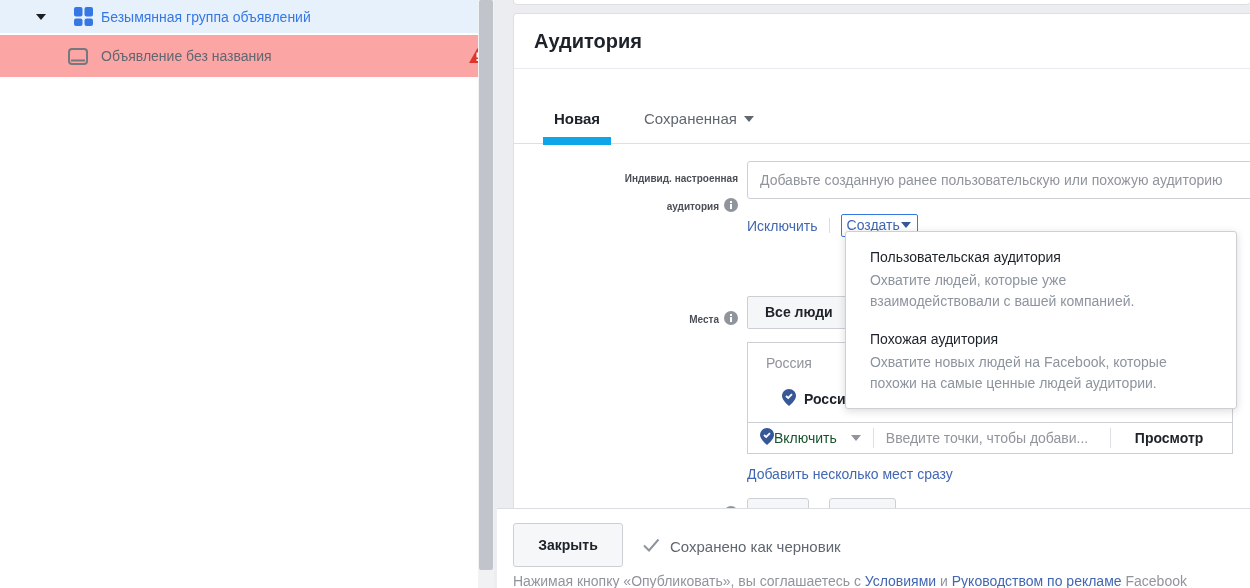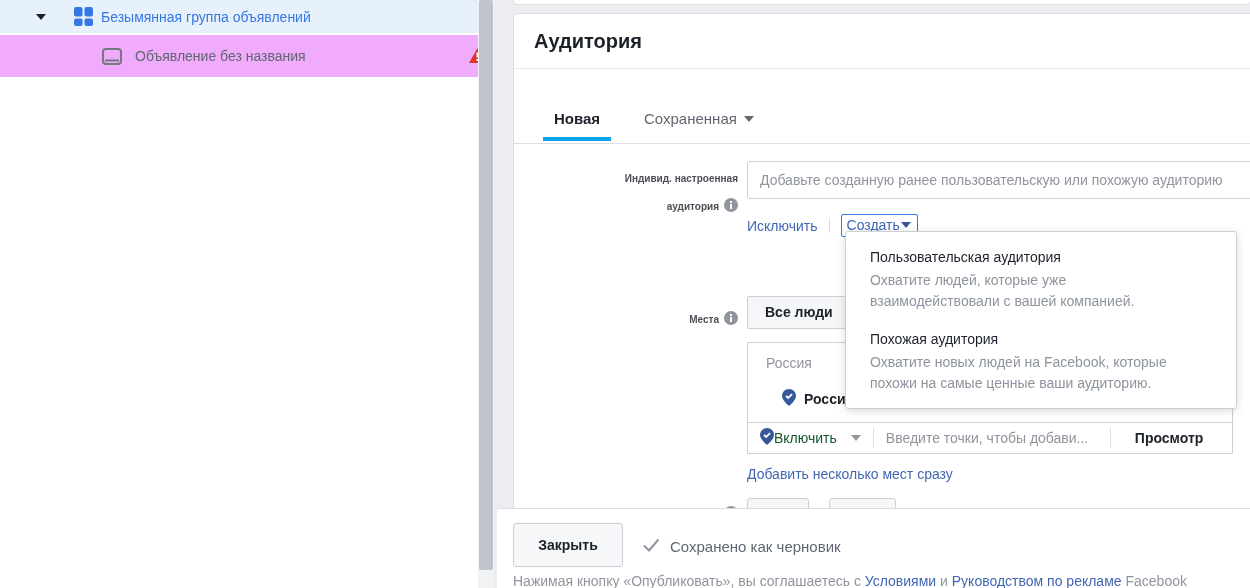--- a/index.html
+++ b/index.html
@@ -4,21 +4,21 @@
 <style>
   * { margin:0; padding:0; box-sizing:border-box; }
   html,body { width:1250px; height:588px; overflow:hidden; }
   body { position:relative; font-family:"Liberation Sans", sans-serif; background:#fff; color:#1d2129; }
   .abs { position:absolute; }
 
   
   .sidebar { left:0; top:0; width:502px; height:588px; background:#fff; }
   .tree-row { position:absolute; left:0; right:0; display:flex; align-items:center; cursor:pointer; }
   .row-adset { top:0; height:33px; background:#e7f1fb; padding-left:36px; }
-  .row-ad    { top:35px; height:42px; background:#f0abfc; padding-left:102px;text-align:center; }
+  .row-ad    { top:35px; height:42px; background:#fca5a5; padding-left:68px;text-align:center; }
   .caret-dn { width:0; height:0; border-left:5px solid transparent; border-right:5px solid transparent; border-top:6px solid #1c1e21; }
   .adset-icon { margin-left:28px; display:inline-flex; }
   .adset-label { margin-left:8px; font-size:14px; color:#3578e5; }
   .ad-icon { display:inline-flex; }
   .ad-label { margin-left:13px; font-size:14px; color:#616770; }
   .warn-icon { position:absolute; right:16px; top:13px; display:inline-flex; }
 
   
   .vscroll { left:478px; top:0; width:16px; height:588px; background:#f1f2f4; }
   .vscroll .thumb { position:absolute; left:1px; top:0; width:14px; height:570px; background:#c1c5cb; border-radius:2px; }
@@ -26,21 +26,21 @@
   
   .main-bg { left:494px; top:0; width:756px; height:588px; background:#ebedf0; }
   .card-stub { left:513px; top:0; right:0; height:5px; background:#fff; border:1px solid #dddfe2; border-top:none; border-right:none; border-radius:0 0 4px 4px; }
   .card { left:513px; top:13px; right:0; height:495px; background:#fff; border:1px solid #dddfe2; border-bottom:none; border-right:none; border-radius:4px 0 0 0; }
 
   .card-title { position:absolute; left:20px; top:16px; font-size:20px; font-weight:bold; color:#1d2129; }
   .card-div1 { position:absolute; left:0; right:0; top:54px; height:1px; background:#e9ebee; }
 
   .tabs-line { position:absolute; left:0; right:0; top:129px; height:1px; background:#dddfe2; }
   .tab { position:absolute; top:96px; font-size:15px; cursor:pointer; }
-  .tab-new { left:29px; padding:0 11px 10px 11px; font-weight:bold; color:#1d2129; border-bottom:4px solid #0ea5e9; }
+  .tab-new { left:29px; padding:0 11px 10px 11px; font-weight:bold; color:#1d2129; border-bottom:8px solid #0ea5e9; }
   .tab-saved { left:130px; color:#616770; display:flex; align-items:center; gap:7px; }
   .caret-sm { width:0; height:0; border-left:5px solid transparent; border-right:5px solid transparent; border-top:6px solid #616770; }
 
   .form-label { position:absolute; left:0; width:224px; text-align:right; font-size:10px; font-weight:bold; color:#4b4f56; }
   .lbl-audience { top:151px; line-height:28px; }
   .lbl-places { top:297px; }
   .lbl-age { top:492px; }
   .info-i { display:inline-block; vertical-align:-2px; margin-left:5px; }
 
   .input-box { position:absolute; border:1px solid #ccd0d5; border-radius:3px; background:#fff; font-size:14px; color:#1d2129; }
@@ -222,21 +222,21 @@
     <div class="dd-title">Пользовательская аудитория</div>
     <div class="dd-desc">
       <div>Охватите людей, которые уже</div>
       <div>взаимодействовали с вашей компанией.</div>
     </div>
   </div>
   <div class="dd-item dd-item-2">
     <div class="dd-title">Похожая аудитория</div>
     <div class="dd-desc">
       <div>Охватите новых людей на Facebook, которые</div>
-      <div>похожи на самые ценные ваши аудиторию.</div>
+      <div>похожи на самые ценные людей аудитории.</div>
     </div>
   </div>
 </div>
 
 <footer class="abs footer">
   <div class="btn-close">Закрыть</div>
   <div class="draft">
     <span>
       <svg width="17" height="14" viewBox="0 0 17 14">
           <polyline points="1,7.5 6,12.5 15.5,1.5" fill="none" stroke="#8d949e" stroke-width="2"></polyline>

